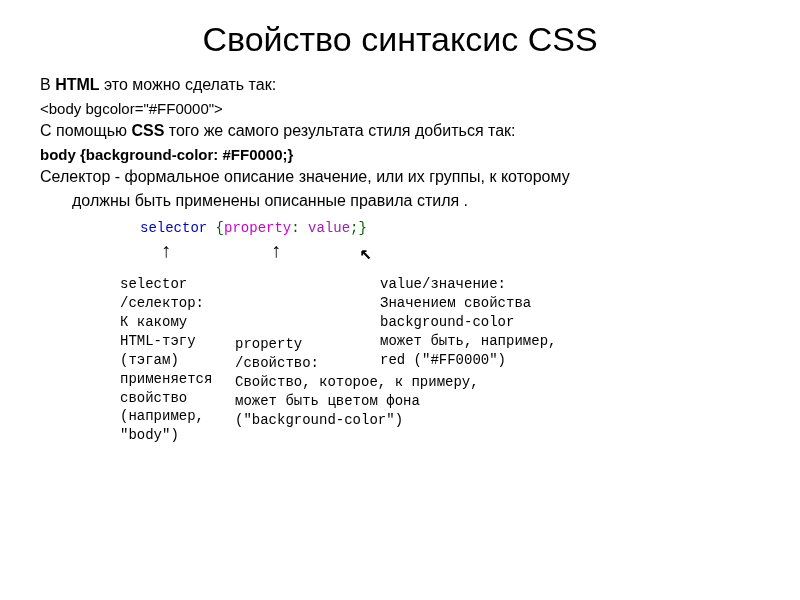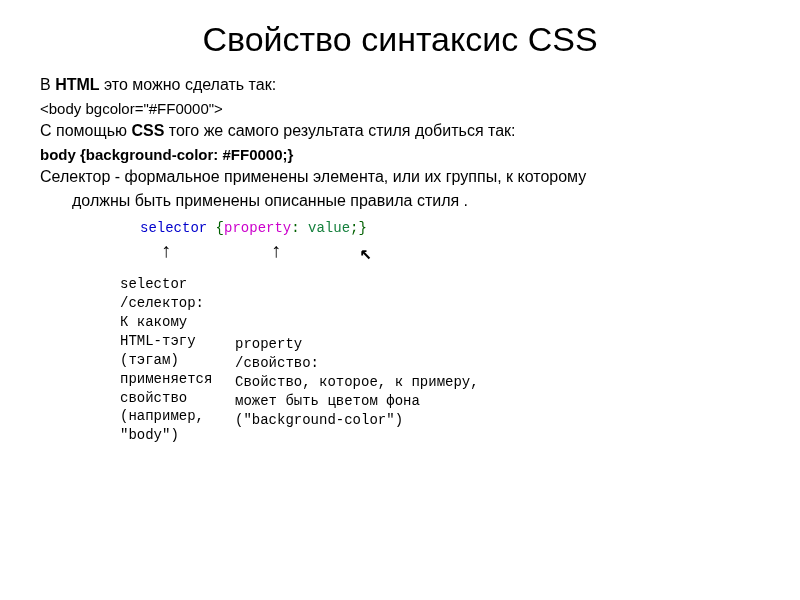--- a/index.html
+++ b/index.html
@@ -42,21 +42,21 @@
   }
   .syntax-line {
     position: absolute;
     top: 0;
     left: 0;
     white-space: nowrap;
   }
   .selector { color: #0000cc; }
   .brace { color: #006000; }
   .property { color: #cc00cc; }
-  .value { color: #15803d; }
+  .value { color: #a21caf; }
   .punct { color: #006000; }
 
   .arrow {
     position: absolute;
     font-size: 20px;
     font-weight: bold;
     color: #000;
   }
   .anno {
     position: absolute;
@@ -76,21 +76,21 @@
 </p>
 
 <p class="code-line">&lt;body bgcolor="#FF0000"&gt;</p>
 
 <p class="para">
   <span>С помощью </span><span class="bold">CSS</span><span> того же самого результата стиля добиться так:</span>
 </p>
 
 <p class="code-line bold"> body {background-color: #FF0000;}</p>
 
-<p class="para">Селектор - формальное применены элемента, или их группы, к которому</p>
+<p class="para">Селектор - формальное описание значение, или их группы, к которому</p>
 <p class="para indent">должны быть применены описанные правила стиля  .</p>
 
 <div class="diagram">
   <div class="syntax-line">
     <span class="selector">selector</span><span class="brace"> {</span><span class="property">property</span><span class="punct">: </span><span class="value">value</span><span class="brace">;}</span>
   </div>
 
   <div class="arrow" style="top:20px; left:20px;">↑</div>
   <div class="arrow" style="top:20px; left:130px;">↑</div>
   <div class="arrow" style="top:20px; left:220px;">↖</div>
@@ -102,13 +102,18 @@
 (тэгам)
 применяется
 свойство
 (например,
 "body")</div>
   <div class="anno" style="top:115px; left:95px;">property
 /свойство:
 Свойство, которое, к примеру,
 может быть цветом фона
 ("background-color")</div>
+  <div class="anno" style="top:55px; left:240px;">value/значение:
+Значением свойства
+background-color
+может быть, например,
+red ("#FF0000")</div>
 </div>
 
 </body></html>

